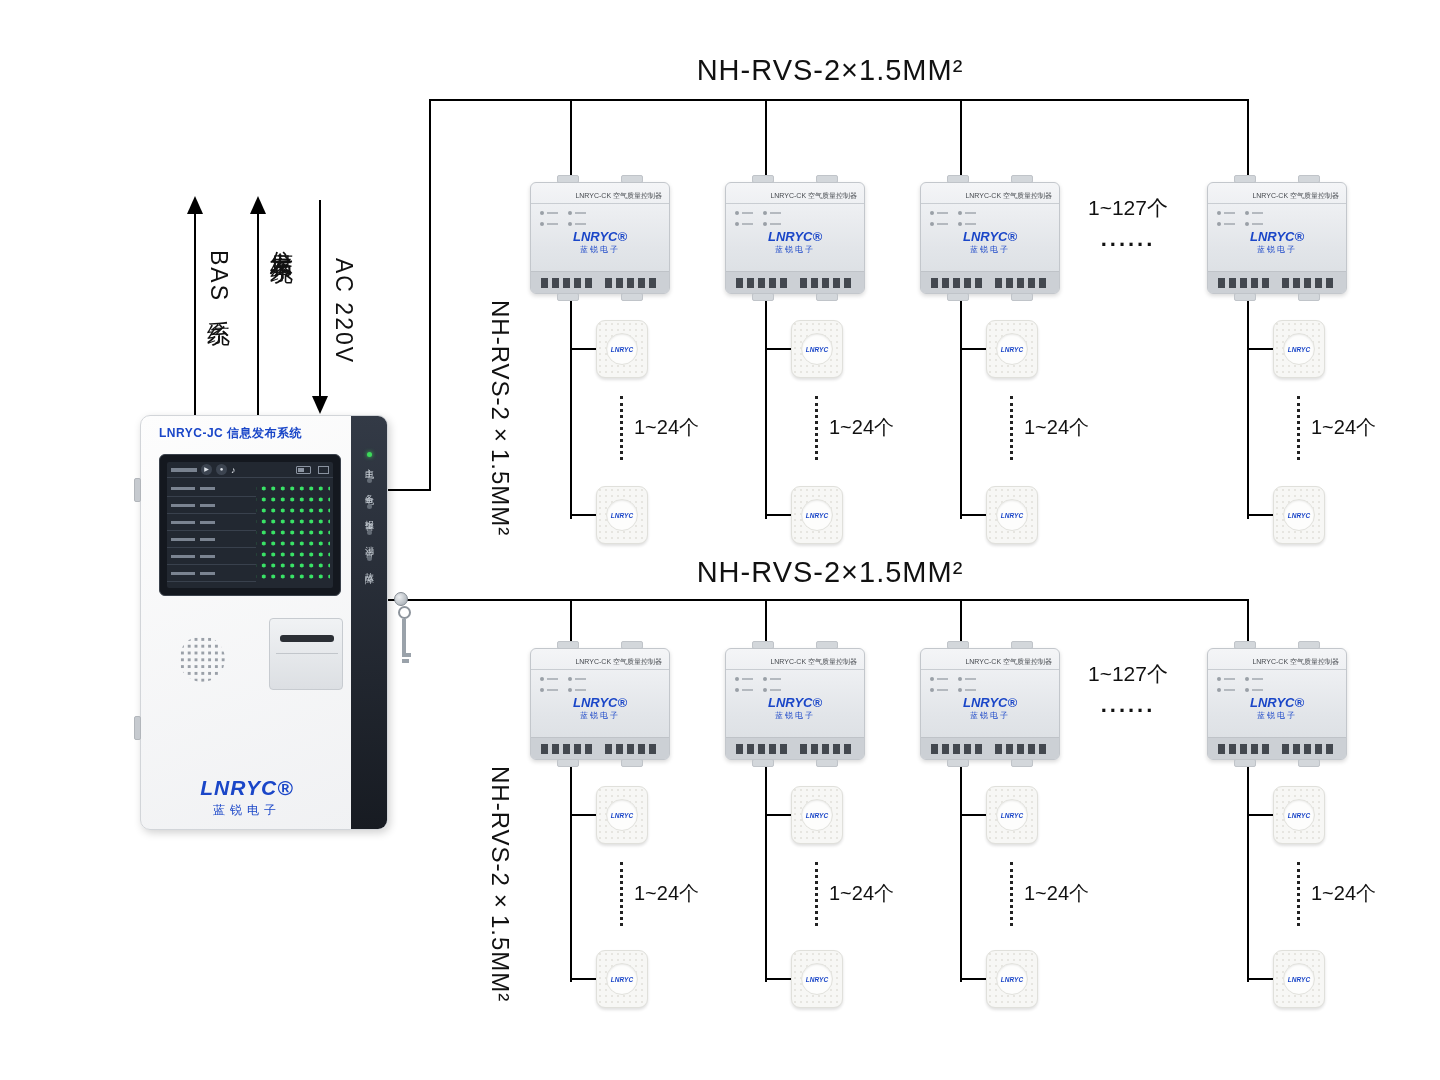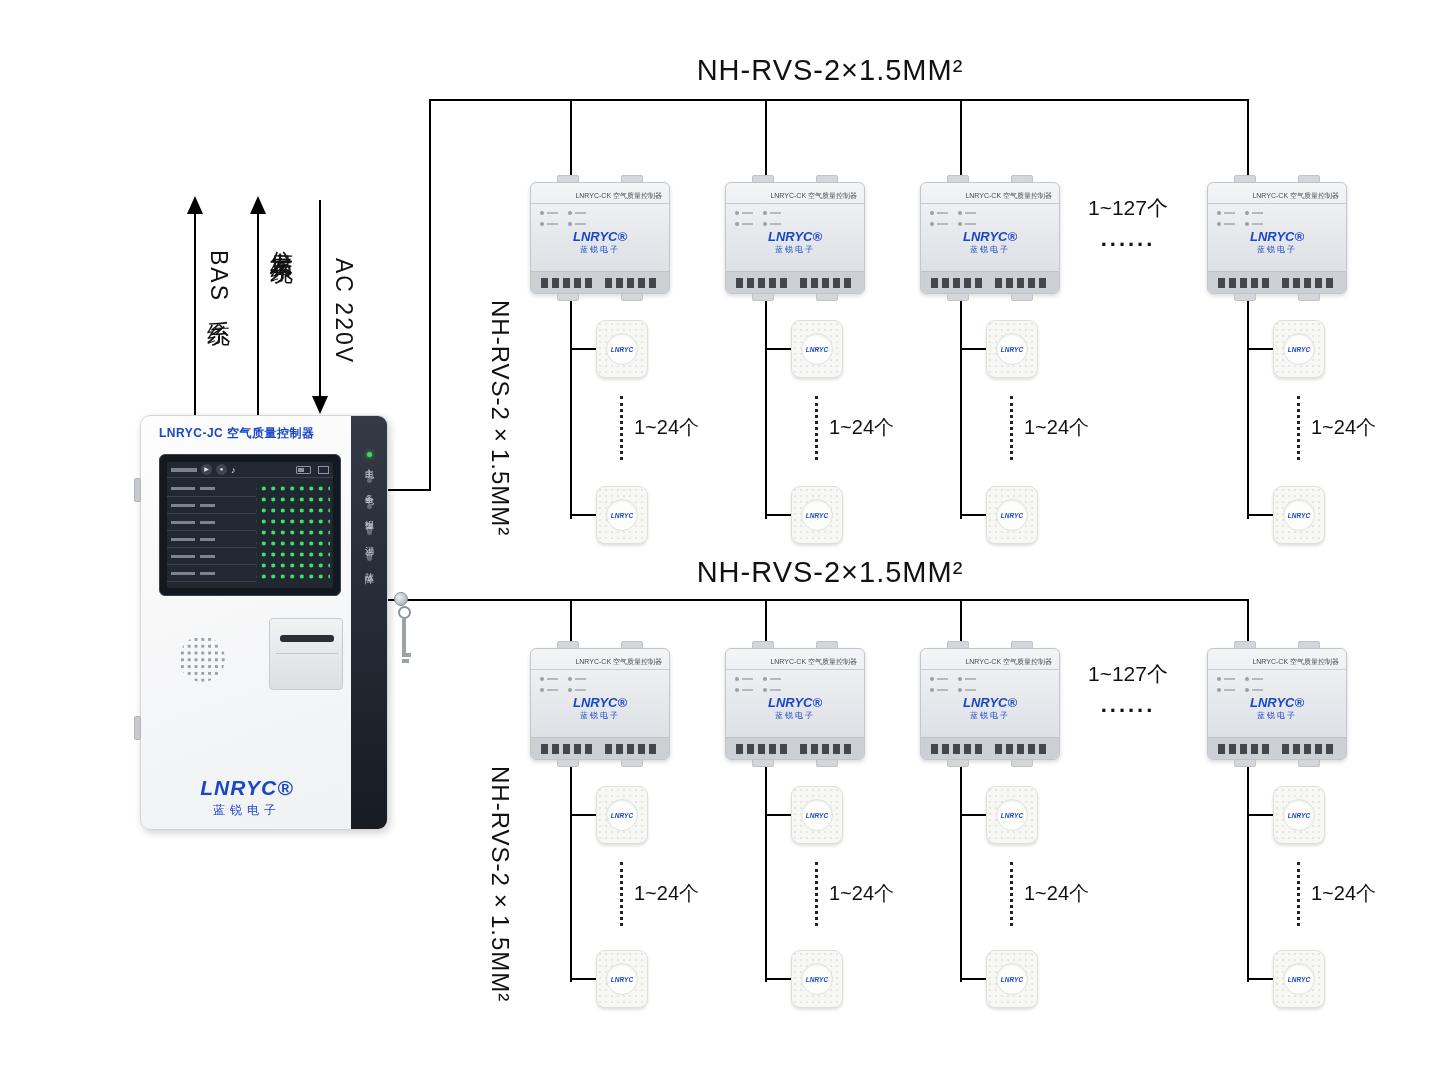--- a/index.html
+++ b/index.html
@@ -169,21 +169,21 @@
   <i class="arrow up" style="left:250px;top:196px"></i>
   <div class="arrow-label vtext" style="left:267px;top:232px">信息发布系统</div>
 
   <div class="line vline" style="left:319px;top:200px;height:198px"></div>
   <i class="arrow down" style="left:312px;top:396px"></i>
   <div class="arrow-label vtext" style="left:330px;top:258px">AC 220V</div>
 
   <div class="monitor">
     <i class="mn-hinge" style="top:62px"></i>
     <i class="mn-hinge" style="top:300px"></i>
-    <div class="mn-title">LNRYC-JC 空气质量控制器</div>
+    <div class="mn-title">LNRYC-JC 信息发布系统</div>
     <div class="mn-screen">
       <div class="scr">
         <div class="scr-top">
           <i class="scr-time"></i>
           <span class="scr-btn">▶</span>
           <span class="scr-btn">●</span>
           <span class="scr-spk">♪</span>
           <i class="scr-batt"></i>
           <i class="scr-tab"></i>
         </div>

